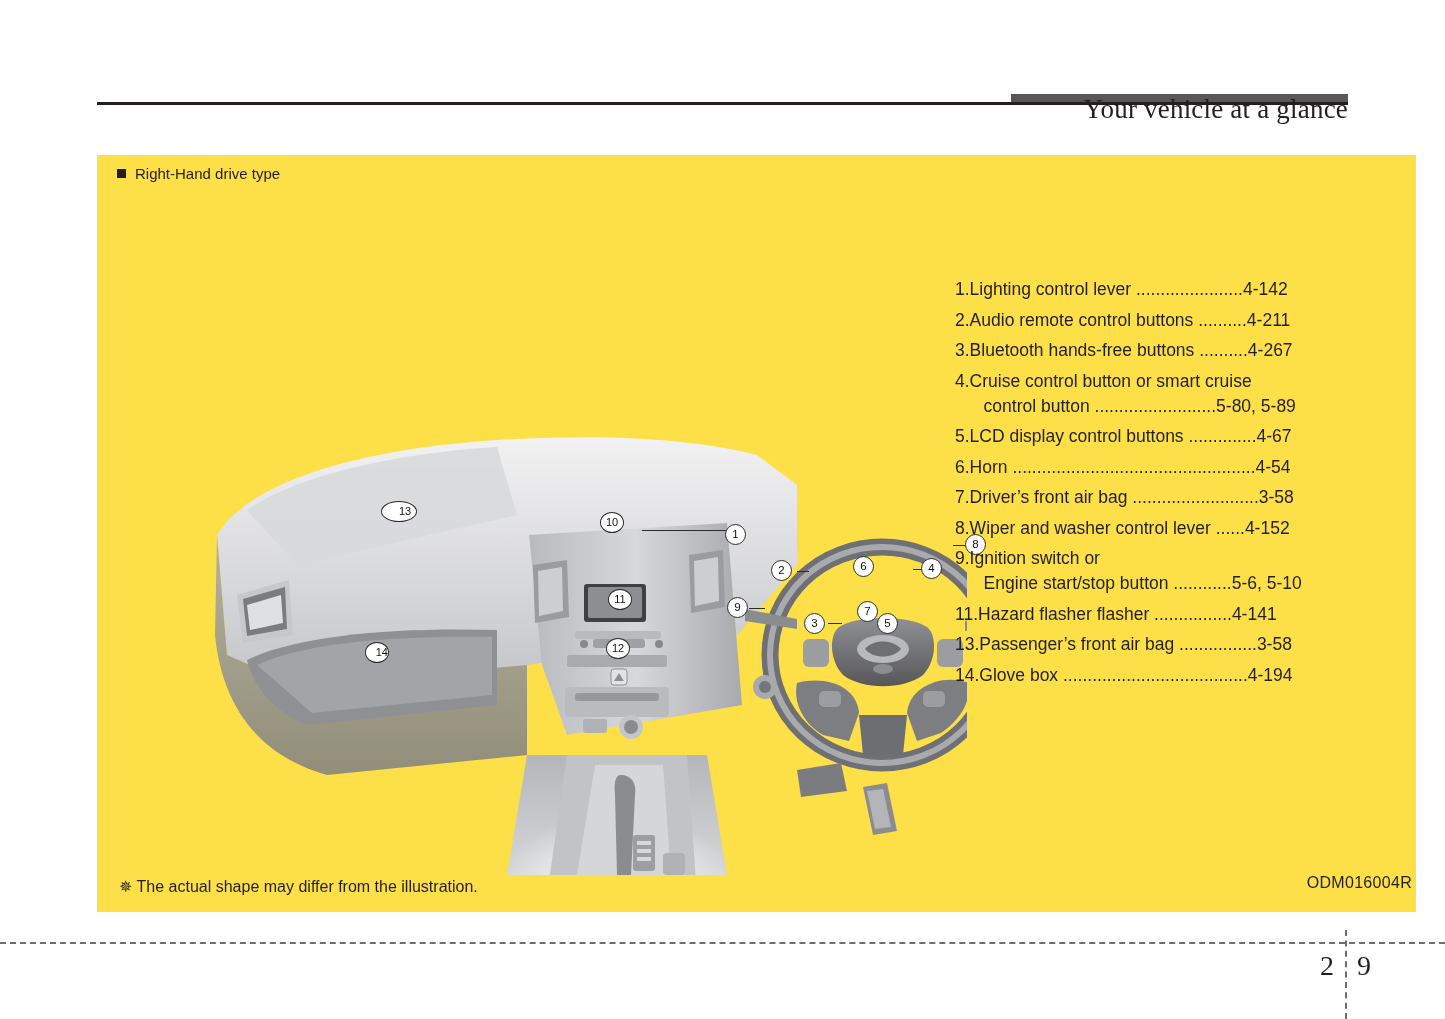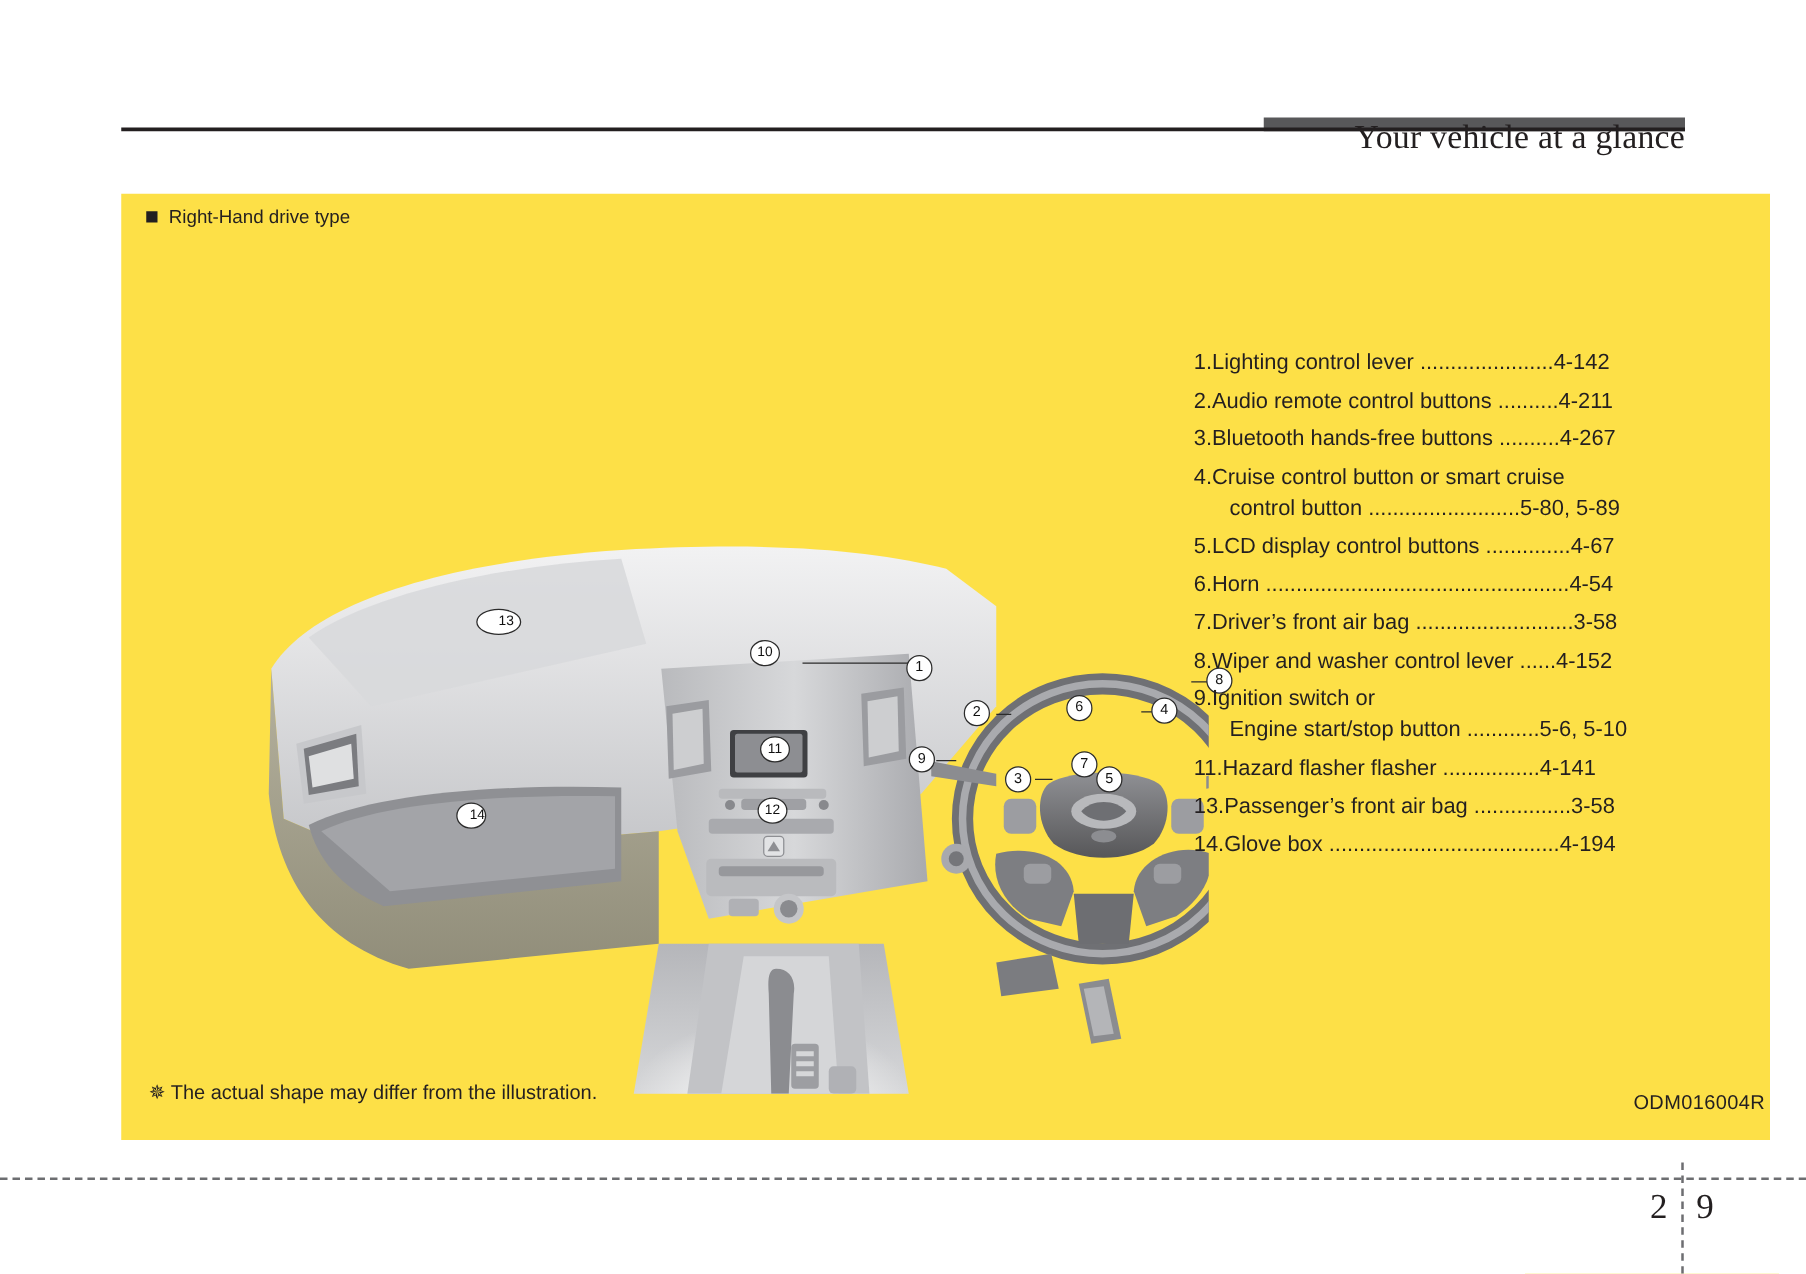--- a/index.html
+++ b/index.html
@@ -74,21 +74,21 @@
   }
   .caption-marker {
     display: inline-block;
     width: 9px;
     height: 9px;
     background: #231f20;
   }
   .footnote {
     position: absolute;
     left: 22px;
-    bottom: 28px;
+    bottom: 16px;
     font-size: 16px;
     color: #231f20;
   }
   .figure-code {
     position: absolute;
     right: 4px;
     bottom: 20px;
     font-size: 16px;
     color: #231f20;
     letter-spacing: 0.3px;
@@ -323,21 +323,21 @@
   <div class="callout" style="left:707px; top:458px;">3</div>
   <div class="callout" style="left:824px; top:403px;">4</div>
   <div class="callout" style="left:780px; top:458px;">5</div>
   <div class="callout" style="left:756px; top:401px;">6</div>
   <div class="callout" style="left:760px; top:446px;">7</div>
   <div class="callout" style="left:868px; top:379px;">8</div>
   <div class="callout" style="left:630px; top:442px;">9</div>
   <div class="callout wide" style="left:503px; top:357px;">10</div>
   <div class="callout wide" style="left:511px; top:434px;">11</div>
   <div class="callout wide" style="left:509px; top:483px;">12</div>
-  <div class="callout wide" style="left:284px; top:332px;padding-left:12px;">13</div>
+  <div class="callout wide" style="left:284px; top:346px;padding-left:12px;">13</div>
   <div class="callout wide" style="left:268px; top:487px;text-align:right;">14</div>
 
   <div class="legend">
 
     <div class="legend-item">
       <span class="legend-num">1.</span>
       <span class="legend-body">
         <span>Lighting control lever</span><span>  ......................</span><span>4-142</span>
       </span>
     </div>

